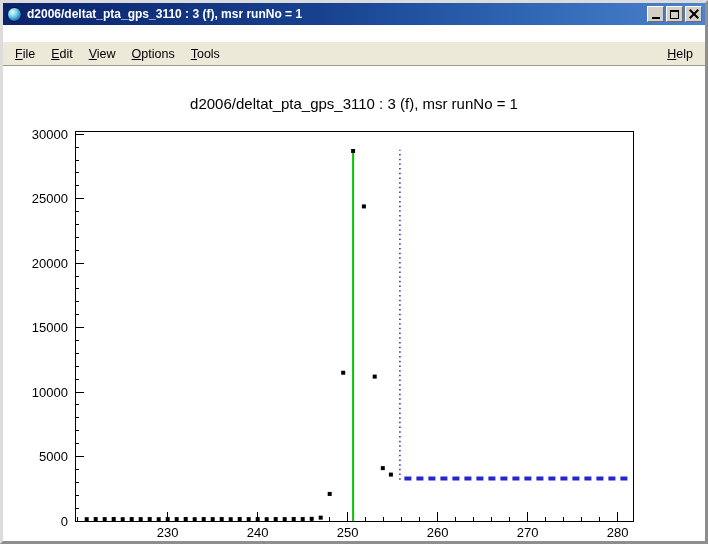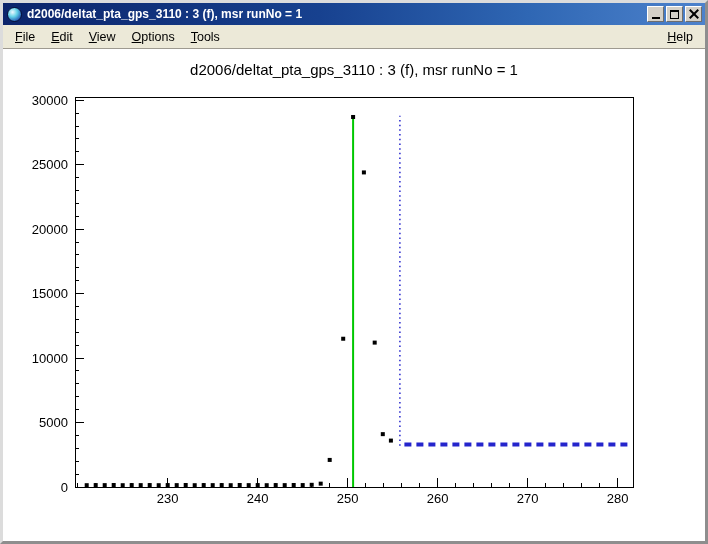--- a/index.html
+++ b/index.html
@@ -4,20 +4,21 @@
 <style>
   html,body{margin:0;padding:0;background:#808080;}
   *{box-sizing:border-box;}
   .window{
     width:708px;height:544px;
     display:flex;flex-direction:column;
     background:#ffffff;
     border:3px solid;
     border-color:#dcdcdc #8e8e8e #8e8e8e #dcdcdc;
     font-family:"Liberation Sans",sans-serif;
+    gap:17px;
   }
   
   .titlebar{
     flex:none;height:22px;
     display:flex;align-items:center;
     padding:0 3px 0 4px;
     background:linear-gradient(90deg,#0b246b 0%,#17418f 45%,#2f67b4 75%,#4d82cc 100%);
     overflow:hidden;
   }
   .win-icon{

